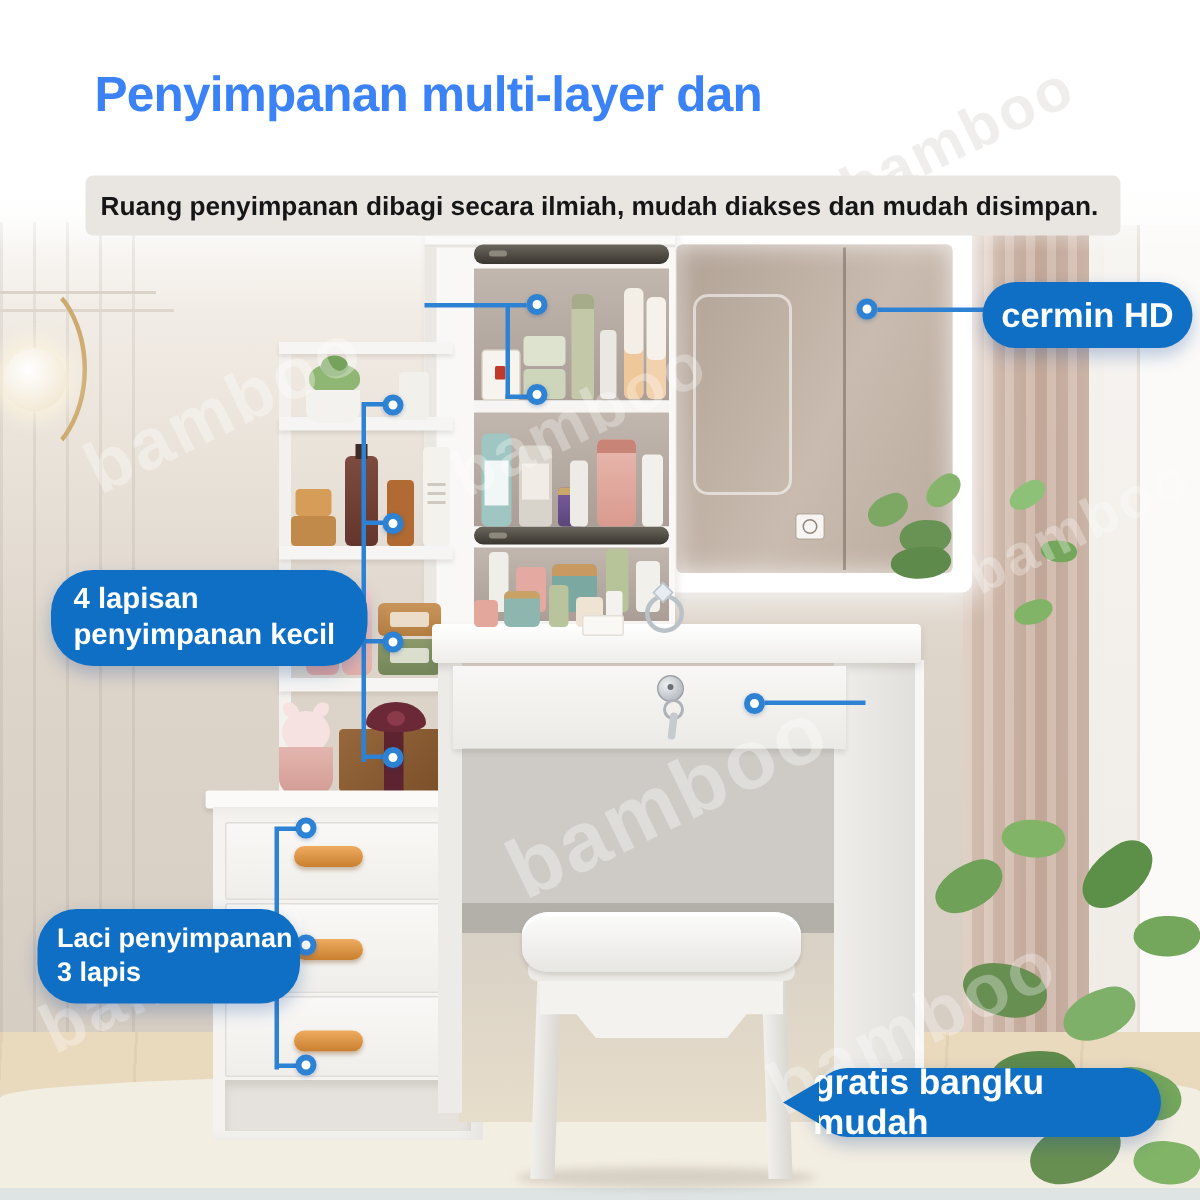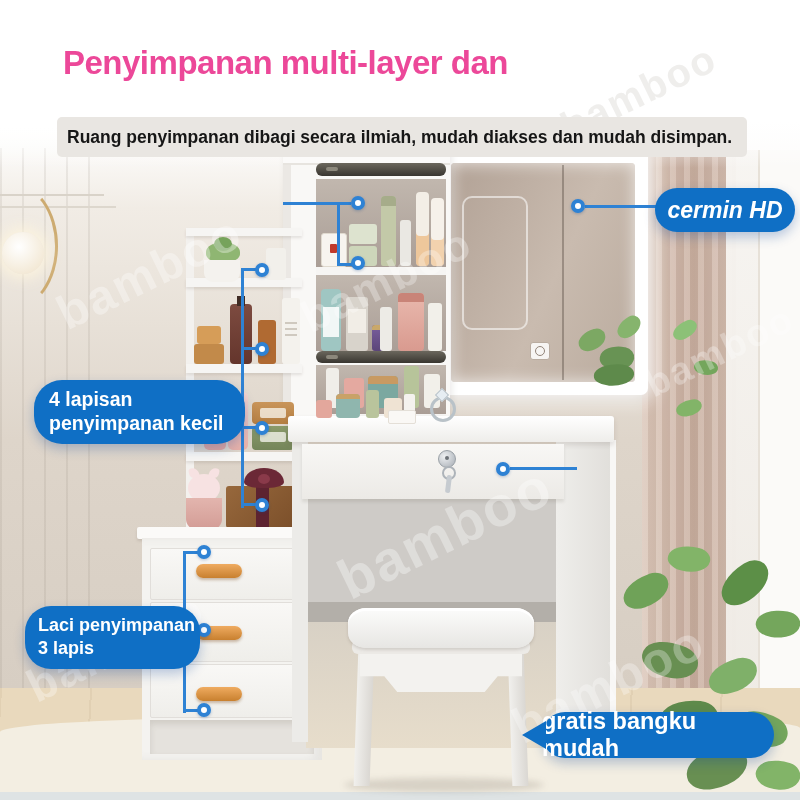--- a/index.html
+++ b/index.html
@@ -189,21 +189,21 @@
   .leg-l{left:356px;top:648px;width:16px;height:138px;transform:skewX(-2deg);}
   .leg-r{left:510px;top:648px;width:16px;height:138px;transform:skewX(2deg);}
   .apron{left:360px;top:648px;width:162px;height:44px;background:#f3f2ef;
         clip-path:polygon(0 0,100% 0,100% 64%,85% 64%,77% 100%,23% 100%,15% 64%,0 64%);}
   .seat-rim{left:352px;top:640px;width:178px;height:14px;background:#eceae6;border-radius:6px;}
   .cushion{left:348px;top:608px;width:186px;height:40px;border-radius:18px/15px;
         background:linear-gradient(#fcfcfb,#e7e6e3);box-shadow:inset 0 3px 0 rgba(255,255,255,.9),0 2px 3px rgba(90,80,70,.18);}
 
   
   .title{left:63px;top:42px;width:700px;font-size:33px;line-height:42px;font-weight:700;
-        color:#ec4899;letter-spacing:-.5px;}
+        color:#3b82f6;letter-spacing:-.5px;}
   .subtitle-bar{left:57px;top:117px;width:690px;height:40px;background:#e9e6e2;border-radius:5px;}
   .subtitle{left:67px;top:117px;width:680px;height:40px;line-height:40px;font-size:17.5px;font-weight:700;color:#161616;}
 
   
   .wm{font-weight:700;letter-spacing:2px;transform:rotate(-26deg);pointer-events:none;white-space:nowrap;}
   .wm-a{left:50px;top:245px;font-size:48px;color:rgba(255,255,255,.34);}
   .wm-b{left:295px;top:255px;font-size:44px;color:rgba(255,255,255,.30);}
   .wm-c{left:555px;top:70px;font-size:40px;color:rgba(175,168,160,.20);}
   .wm-d{left:330px;top:500px;font-size:56px;color:rgba(255,255,255,.34);}
   .wm-e{left:20px;top:620px;font-size:46px;color:rgba(255,255,255,.32);}
@@ -211,21 +211,21 @@
   .wm-g{left:640px;top:330px;font-size:38px;color:rgba(255,255,255,.30);}
 
   
   .hline{height:3px;background:var(--line,#2e82d4);}
   .vline{width:3px;background:var(--line,#2e82d4);}
   .dot{width:14px;height:14px;border-radius:50%;background:#fff;border:4px solid var(--line,#2e82d4);
         box-sizing:border-box;box-shadow:0 1px 3px rgba(20,70,140,.3);}
   .badge{background:var(--badge,#0f6fc5);color:#fff;font-weight:700;display:flex;align-items:center;
         box-shadow:0 5px 12px rgba(15,70,150,.28);white-space:pre-line;}
   .b1{left:95px;top:192px;width:212px;padding:11px 0 11px 17px;border-radius:30px;font-size:18.5px;line-height:1.25;}
-  .b2{left:655px;top:188px;width:140px;height:44px;border-radius:22px;font-size:23px;justify-content:center;font-style:italic;}
+  .b2{left:655px;top:188px;width:140px;height:44px;border-radius:22px;font-size:23px;justify-content:center;}
   .b3{left:34px;top:380px;width:196px;padding:8px 0 8px 15px;border-radius:28px;font-size:19.5px;line-height:1.22;}
   .b4{left:575px;top:452px;width:216px;height:42px;border-radius:21px;font-size:20px;justify-content:center;}
   .b5{left:25px;top:606px;width:162px;padding:8px 0 8px 13px;border-radius:26px;font-size:18px;line-height:1.3;}
   .b6{left:542px;top:712px;width:232px;height:46px;border-radius:23px;font-size:23.5px;justify-content:center;}
   .b6::before{content:'';position:absolute;left:-20px;top:50%;transform:translateY(-50%);
         border-top:14px solid transparent;border-bottom:14px solid transparent;
         border-right:24px solid var(--badge,#0f6fc5);}
   .c1a{left:283px;top:202px;width:68px;}
   .c1b{left:337px;top:203px;height:63px;}
   .c1c{left:337px;top:263px;width:16px;}

